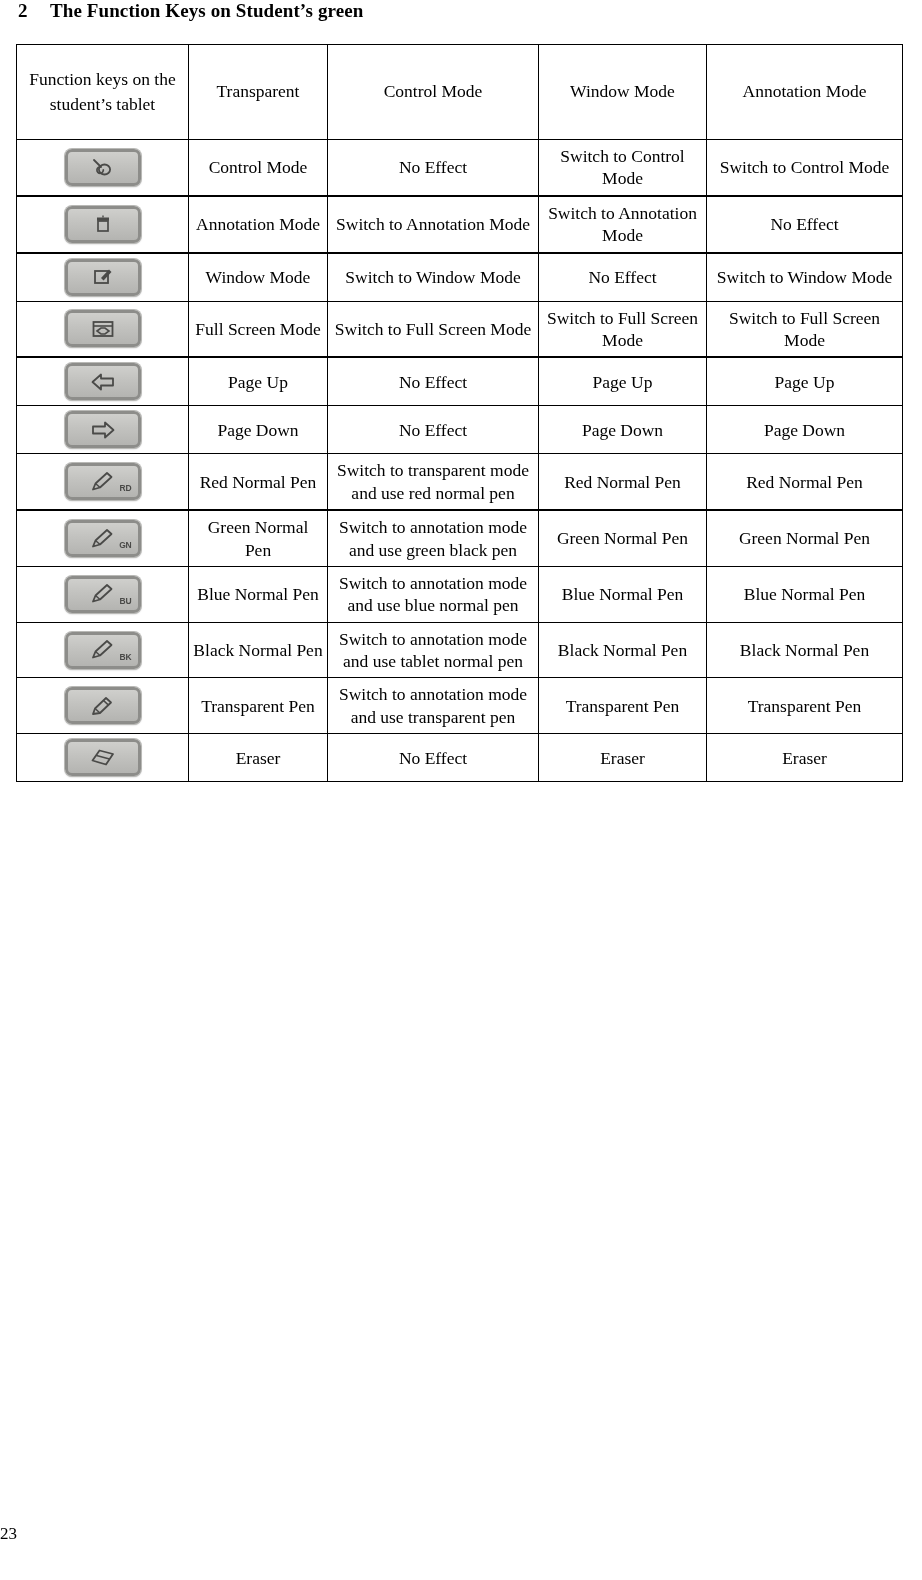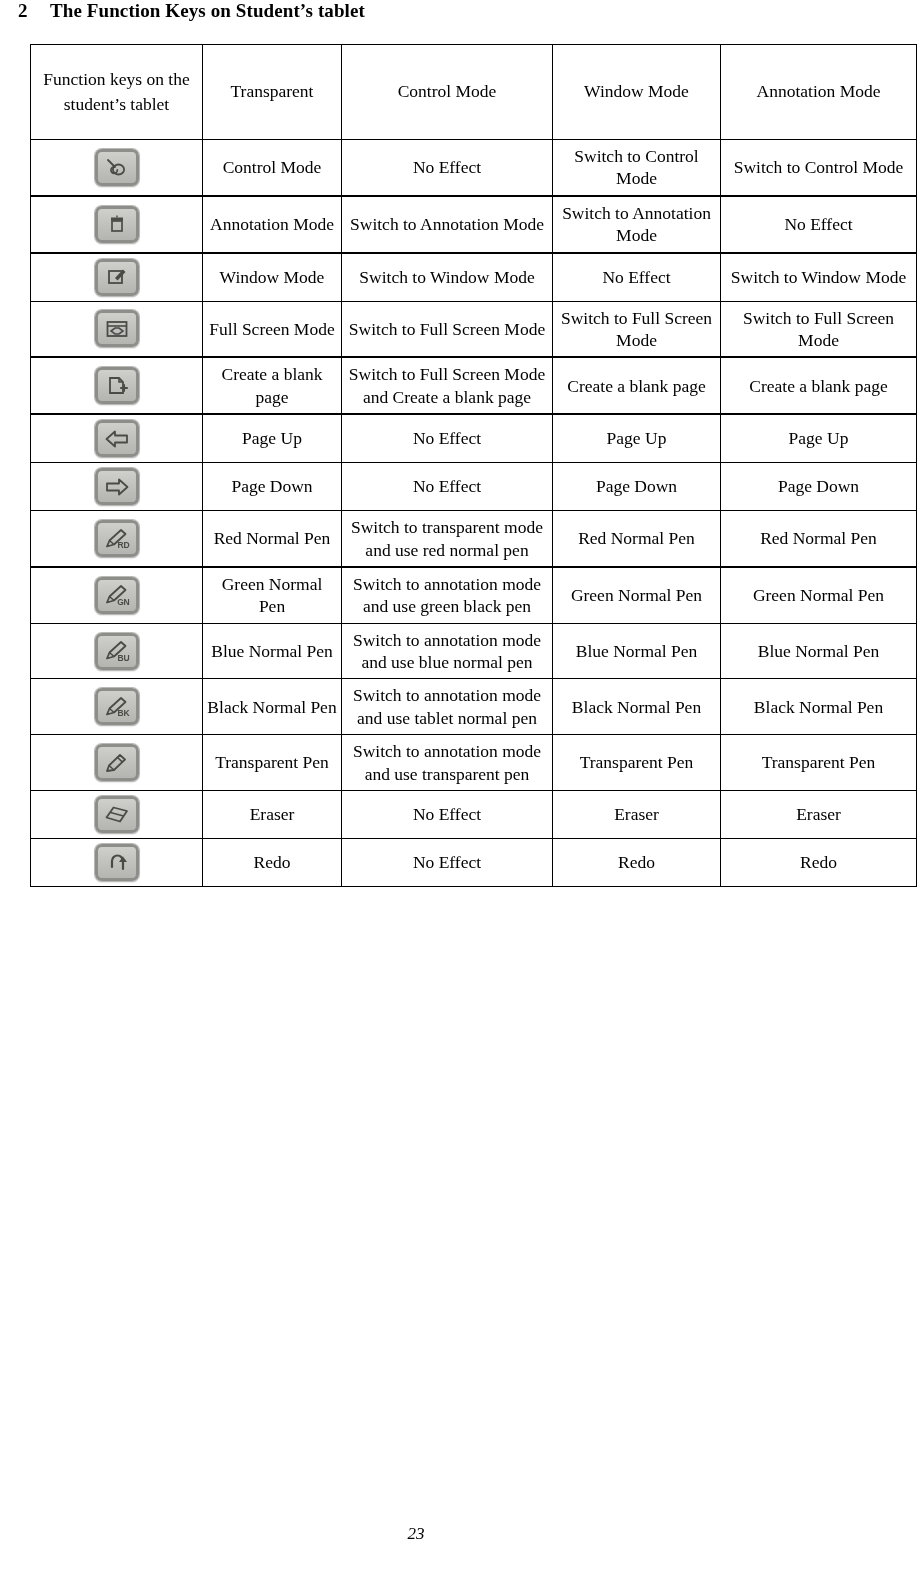--- a/index.html
+++ b/index.html
@@ -38,21 +38,21 @@
     width: 32px;
     flex: 0 0 32px;
   }
   .heading-text {
     white-space: nowrap;
   }
 
   
   .tbl-wrap {
     position: absolute;
-    left: 30px;
+    left: 16px;
     top: 44px;
     width: 886px;
   }
   table.fk {
     border-collapse: collapse;
     table-layout: fixed;
     width: 886px;
     font-size: 17.5px;
     line-height: 1.28;
   }
@@ -74,21 +74,21 @@
   .hdr-cell {
     height: 84px;
     line-height: 1.45;
   }
 
   
   .icon-cell {
     padding: 6px 4px;
   }
   .btn {
-    width: 44px;
+    width: 76px;
     height: 37px;
     margin: 0 auto;
     border-radius: 7px;
     background: linear-gradient(180deg, #cfcfcc 0%, #c2c2bf 45%, #b4b4b1 100%);
     border: 3px solid #8d8d8a;
     box-shadow: 0 0 0 1px #b9b9b6, 0 1px 2px rgba(0,0,0,0.28);
     display: flex;
     align-items: center;
     justify-content: center;
     position: relative;
@@ -105,33 +105,32 @@
     color: #4a4a48;
     letter-spacing: -0.2px;
   }
 
   
   .footer {
     position: absolute;
     left: 0;
     top: 1524px;
     width: 832px;
-    text-align: center;
+    text-align: left;
     font-size: 17px;
-    font-style: italic;
   }
 </style>
 </head>
 <body>
 
 <div class="page">
 
   <div class="heading">
     <span class="heading-num">2</span>
-    <span class="heading-text">The Function Keys on Student’s tablet</span>
+    <span class="heading-text">The Function Keys on Student’s green</span>
   </div>
 
   <div class="tbl-wrap">
     <table class="fk">
       <colgroup>
         <col class="c0">
           <col class="c1">
           <col class="c2">
           <col class="c3">
           <col class="c4">
@@ -201,35 +200,20 @@
               </div>
             </td>
             <td>Full Screen Mode</td>
             <td>Switch to Full Screen Mode</td>
             <td>Switch to Full Screen Mode</td>
             <td>Switch to Full Screen Mode</td>
           </tr>
           <tr class="sep-top">
             <td class="icon-cell">
               <div class="btn">
-                <svg width="26" height="22" viewBox="0 0 26 22">
-                  <path d="M6 3 L15 3 L19 7 L19 18 L6 18 Z" stroke="#4a4a48" stroke-width="1.8" fill="none"></path>
-                  <path d="M15 3 L15 7 L19 7" stroke="#4a4a48" stroke-width="1.6" fill="none"></path>
-                  <path d="M17 13 L23 13 M20 10 L20 16" stroke="#4a4a48" stroke-width="2.1" stroke-linecap="round"></path>
-                </svg>
-              </div>
-            </td>
-            <td>Create a blank page</td>
-            <td>Switch to Full Screen Mode and Create a blank page</td>
-            <td>Create a blank page</td>
-            <td>Create a blank page</td>
-          </tr>
-          <tr class="sep-top">
-            <td class="icon-cell">
-              <div class="btn">
                 <svg width="30" height="22" viewBox="0 0 26 22">
                   <path d="M11 3.5 L11 7.5 L23 7.5 L23 14.5 L11 14.5 L11 18.5 L2.5 11 Z" stroke="#4a4a48" stroke-width="1.8" fill="none" stroke-linejoin="round"></path>
                 </svg>
               </div>
             </td>
             <td>Page Up</td>
             <td>No Effect</td>
             <td>Page Up</td>
             <td>Page Up</td>
           </tr>
@@ -328,34 +312,20 @@
                   <path d="M2.5 13.5 L9.5 3.5 L23 7 L16 17.5 Z" stroke="#4a4a48" stroke-width="1.8" fill="none" stroke-linejoin="round"></path>
                   <path d="M6.5 8.5 L19.5 12" stroke="#4a4a48" stroke-width="1.5"></path>
                 </svg>
               </div>
             </td>
             <td>Eraser</td>
             <td>No Effect</td>
             <td>Eraser</td>
             <td>Eraser</td>
           </tr>
-          <tr>
-            <td class="icon-cell">
-              <div class="btn">
-                <svg width="26" height="22" viewBox="0 0 26 22">
-                  <path d="M19 17 L19 9 A5.5 5.5 0 0 0 8 9 L8 15" stroke="#4a4a48" stroke-width="2.2" fill="none" stroke-linecap="round"></path>
-                  <path d="M15 10 L19 4.5 L23 10 Z" fill="#4a4a48"></path>
-                </svg>
-              </div>
-            </td>
-            <td>Redo</td>
-            <td>No Effect</td>
-            <td>Redo</td>
-            <td>Redo</td>
-          </tr>
         </tbody>
     </table>
   </div>
 
   <div class="footer">
     <span>23</span>
   </div>
 
 </div>
 

